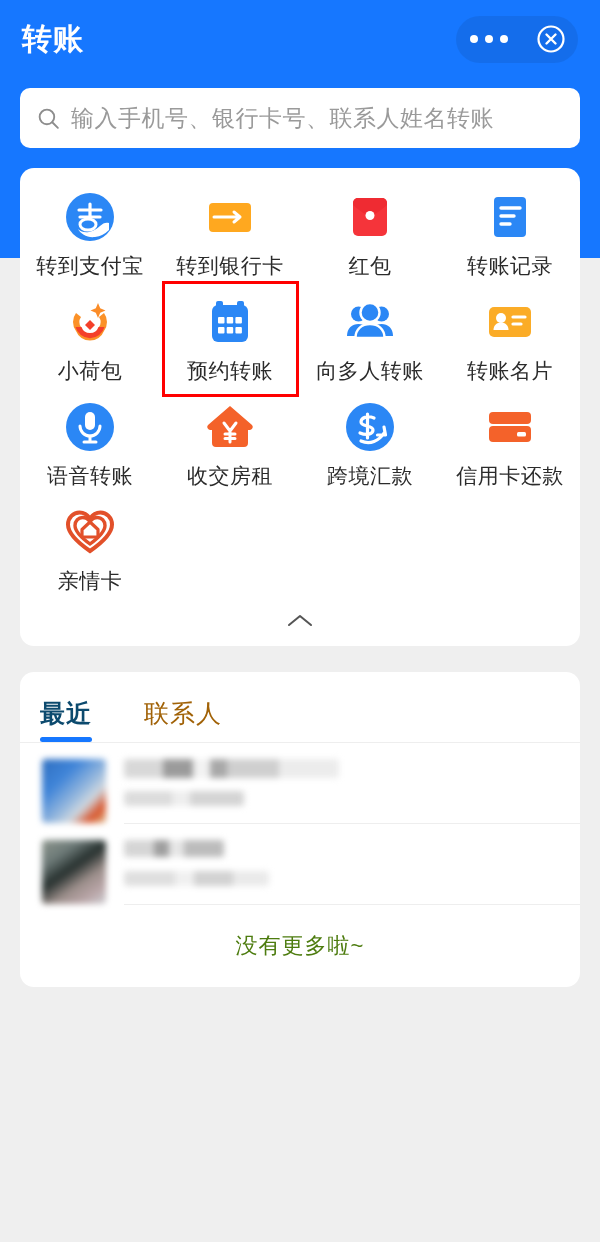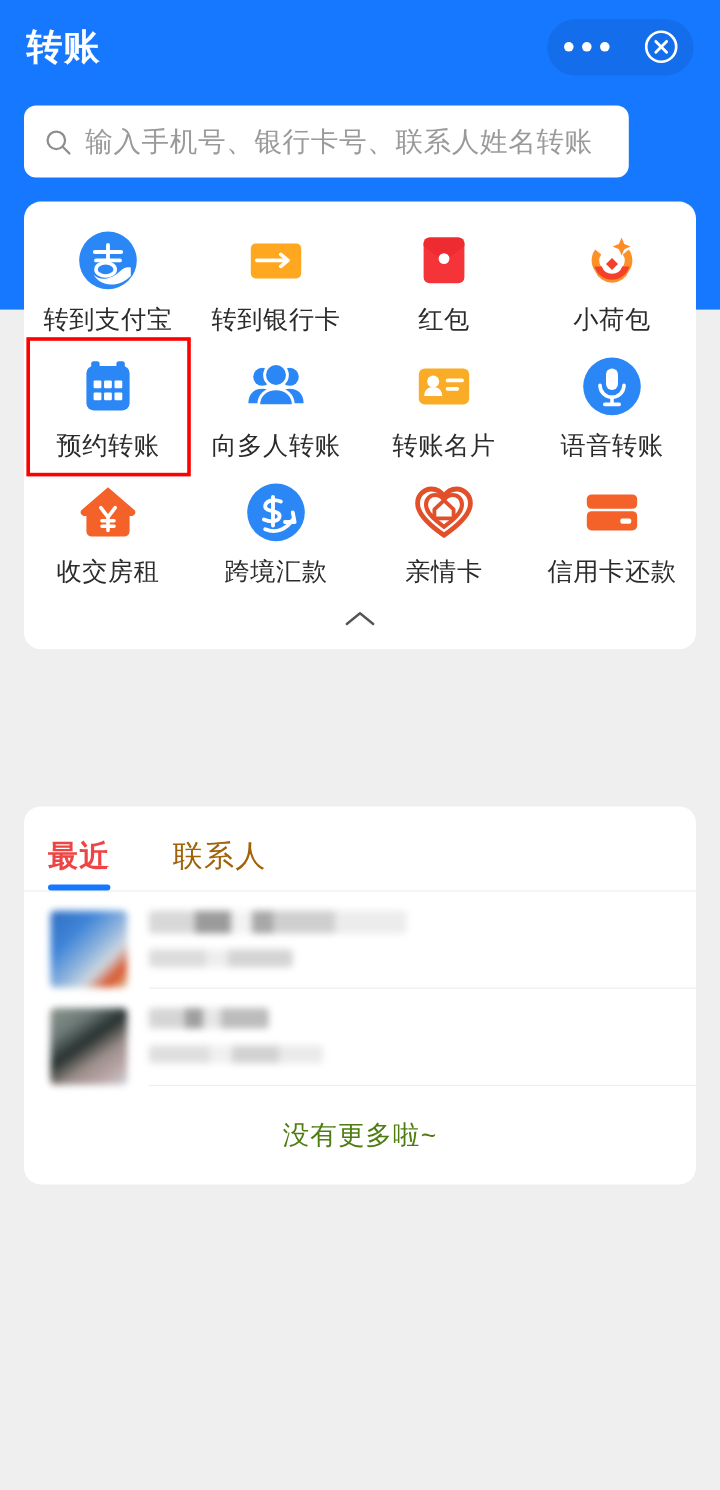--- a/index.html
+++ b/index.html
@@ -30,21 +30,21 @@
     background: rgba(0,0,0,0.08);
   }
   .dots { display: flex; gap: 7px; padding: 0 14px; }
   .dots i { width: 8px; height: 8px; border-radius: 50%; background: #fff; display: block; }
   .cap-div { width: 1px; height: 24px; background: rgba(255,255,255,0.45); }
   .close-ico { padding: 0 13px 0 14px; display: flex; align-items: center; }
 
   
   .search-box {
     position: absolute; top: 88px; left: 20px;
-    width: 504px; height: 60px; background: #fff; border-radius: 10px;
+    width: 560px; height: 60px; background: #fff; border-radius: 10px;
     display: flex; align-items: center; padding: 0 16px;
   }
   .search-ico { flex: 0 0 auto; margin-right: 10px; display: flex; }
   .search-ph { color: #9a9a9a; font-size: 23px; letter-spacing: 0.5px; white-space: nowrap; }
 
   
   .grid-card {
     position: absolute; top: 168px; left: 20px; width: 560px;
     background: #fff; border-radius: 14px; padding: 12px 0 0 0;
   }
@@ -73,21 +73,21 @@
   
   .list-card {
     position: absolute; top: 672px; left: 20px; width: 560px;
     background: #fff; border-radius: 14px; overflow: hidden;
   }
   .tabs { display: flex; align-items: flex-end; height: 70px; padding: 0 20px; }
   .tab {
     position: relative; font-size: 25px; color: #a16207; margin-right: 52px;
     padding-bottom: 12px; letter-spacing: 1px;
   }
-  .tab.active { color: #ef4444; font-weight: bold; }
+  .tab.active { color: #0c4a6e; font-weight: bold; }
   .tab.active::after {
     content: ""; position: absolute; left: 0; bottom: 0;
     width: 100%; height: 5px; background: #1677ff; border-radius: 3px;
   }
   .tabs-rule { height: 1px; background: #eeeeee; margin: 0; }
 
   .row { display: flex; padding: 16px 22px 0 22px; }
   .avatar {
     width: 64px; height: 64px; border-radius: 4px; flex: 0 0 auto;
     filter: blur(3px); overflow: hidden;
@@ -174,20 +174,29 @@
         <span class="ico">
           <svg width="52" height="52" viewBox="0 0 52 52">
             <rect x="9" y="7" width="34" height="38" rx="5" fill="#f5343a"></rect>
             <path d="M9 14 c8 7 13 10 17 10 c4 0 9-3 17-10 l0-2 a5 5 0 0 0-5-5 l-24 0 a5 5 0 0 0-5 5z" fill="#ef2b32"></path>
             <circle cx="26" cy="24.5" r="4.5" fill="#fff"></circle>
           </svg>
         </span>
         <span class="lbl">红包</span>
       </div>
 
+      <div class="cell">
+        <span class="ico">
+          <svg width="52" height="52" viewBox="0 0 52 52">
+            <rect x="10" y="6" width="32" height="40" rx="4" fill="#2b87f5"></rect>
+            <path d="M17 17 h19 M17 25 h13 M17 33 h9" stroke="#fff" stroke-width="3.4" stroke-linecap="round"></path>
+          </svg>
+        </span>
+        <span class="lbl">转账记录</span>
+      </div>
 
       <div class="cell">
         <span class="ico">
           <svg width="52" height="52" viewBox="0 0 52 52">
             <path d="M34 7 l2.2 5.3 L41.5 14.5 l-5.3 2.2 L34 22 l-2.2-5.3 L26.5 14.5 l5.3-2.2z" fill="#fb8c28"></path>
             <path d="M12 17 a15 15 0 0 0 0 18 a15 15 0 0 0 28 0 a15 15 0 0 0 0-18 l-5 4 a9 9 0 0 1 0 10 a9 9 0 0 1-18 0 a9 9 0 0 1 0-10z" fill="#fb9128"></path>
             <path d="M11.5 31 a15 15 0 0 0 29 0 l-6 0 a9 9 0 0 1-17 0z" fill="#f4402a"></path>
             <path d="M26 24 l5 5 l-5 5 l-5-5z" fill="#f4402a"></path>
           </svg>
         </span>
@@ -270,37 +279,37 @@
             <path d="M17 40 c9 4 18 0 23-8 M40 26 l1.5 8 l-8 0" fill="none" stroke="#fff" stroke-width="3.2" stroke-linecap="round" stroke-linejoin="round"></path>
           </svg>
         </span>
         <span class="lbl">跨境汇款</span>
       </div>
 
 
       <div class="cell">
         <span class="ico">
           <svg width="52" height="52" viewBox="0 0 52 52">
+            <rect x="5" y="11" width="42" height="12" rx="4" fill="#f4622a"></rect>
+            <rect x="5" y="25" width="42" height="16" rx="4" fill="#f4622a"></rect>
+            <rect x="33" y="31" width="9" height="4.5" rx="1.5" fill="#fff"></rect>
+          </svg>
+        </span>
+        <span class="lbl">信用卡还款</span>
+      </div>
+
+      <div class="cell">
+        <span class="ico">
+          <svg width="52" height="52" viewBox="0 0 52 52">
             <path d="M26 45 C10 34 4 26 4 18.5 C4 11.5 9.5 6.5 15.5 6.5 C19.8 6.5 23.6 9 26 12.5 C28.4 9 32.2 6.5 36.5 6.5 C42.5 6.5 48 11.5 48 18.5 C48 26 42 34 26 45z" fill="none" stroke="#e2502a" stroke-width="4"></path>
             <path d="M26 38 C15 30 11 25 11 19.5 C11 14.8 14.5 11.5 18.5 11.5 C21.5 11.5 24.3 13.2 26 15.6 C27.7 13.2 30.5 11.5 33.5 11.5 C37.5 11.5 41 14.8 41 19.5 C41 25 37 30 26 38z" fill="none" stroke="#e2502a" stroke-width="3.4"></path>
             <path d="M26 16 L34 23.5 L34 31 L18 31 L18 23.5z" fill="none" stroke="#e2502a" stroke-width="3.2" stroke-linejoin="round"></path>
           </svg>
         </span>
         <span class="lbl">亲情卡</span>
-      </div>
-
-      <div class="cell">
-        <span class="ico">
-          <svg width="52" height="52" viewBox="0 0 52 52">
-            <rect x="5" y="11" width="42" height="12" rx="4" fill="#f4622a"></rect>
-            <rect x="5" y="25" width="42" height="16" rx="4" fill="#f4622a"></rect>
-            <rect x="33" y="31" width="9" height="4.5" rx="1.5" fill="#fff"></rect>
-          </svg>
-        </span>
-        <span class="lbl">信用卡还款</span>
       </div>
 
     </div>
 
     <div class="collapse">
       <span>
         <svg width="30" height="18" viewBox="0 0 30 18">
           <path d="M4 13 L15 4 L26 13" fill="none" stroke="#555" stroke-width="2" stroke-linecap="round" stroke-linejoin="round"></path>
         </svg>
       </span>

